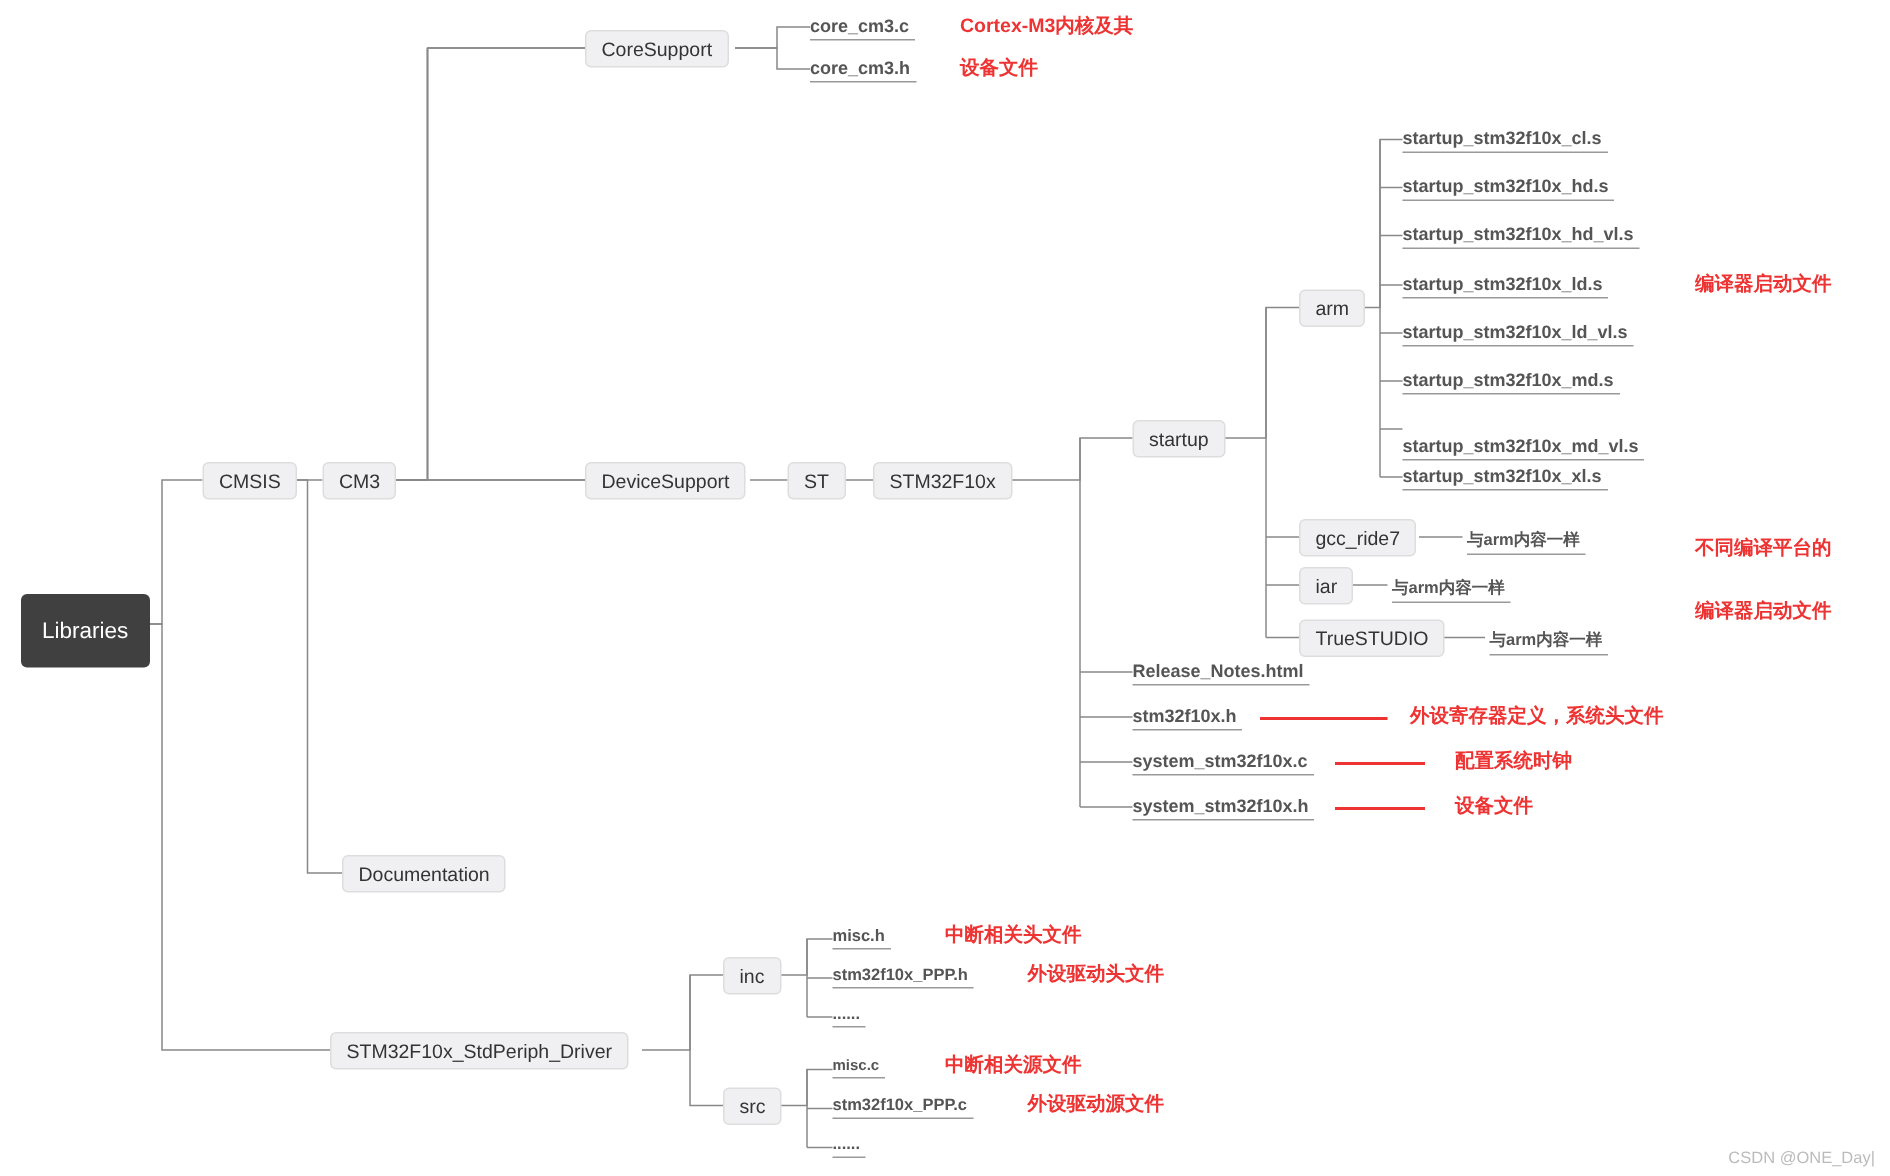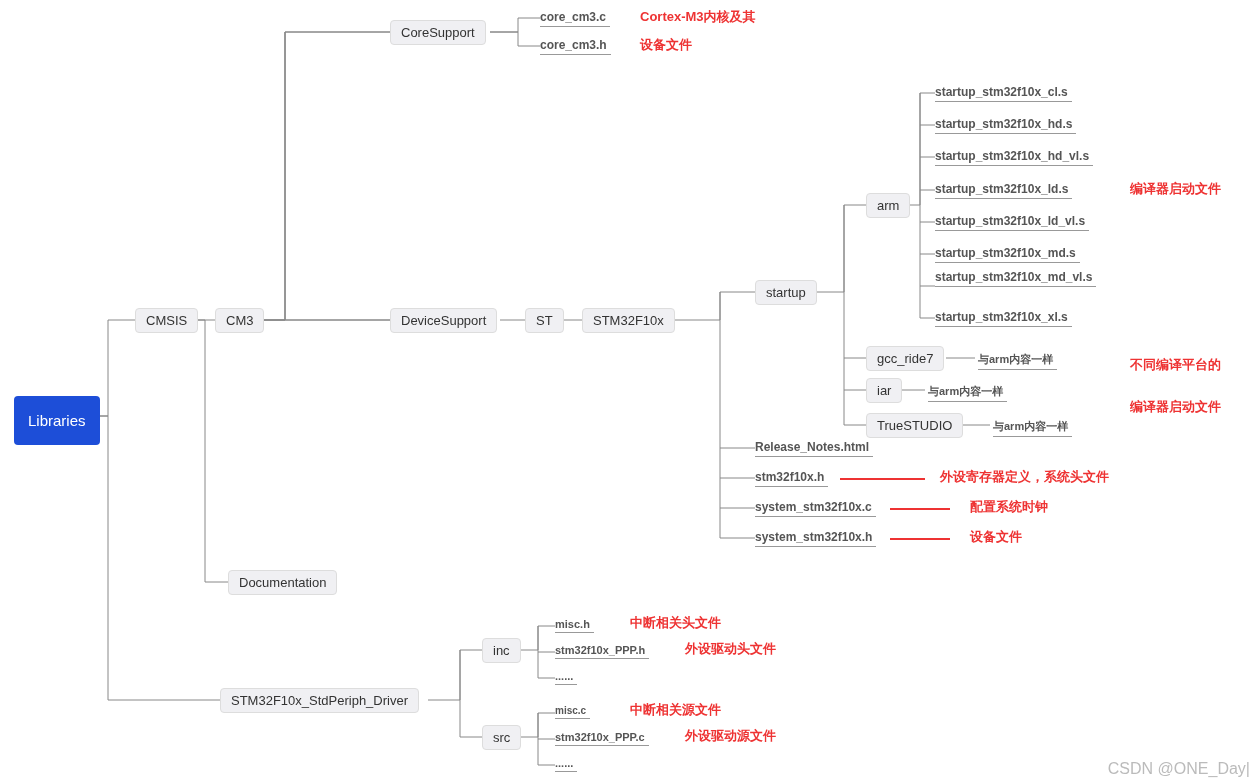--- a/index.html
+++ b/index.html
@@ -16,21 +16,21 @@
   .node-box {
     position: absolute;
     background: #f0f0f3;
     border: 1px solid #ddd;
     border-radius: 4px;
     padding: 4px 10px;
     white-space: nowrap;
   }
   .root-box {
     position: absolute;
-    background: #1d4ed8;
+    background: #404040;
     color: #fff;
     border-radius: 4px;
     padding: 16px 14px;
     font-size: 15px;
   }
   .leaf {
     position: absolute;
     white-space: nowrap;
     border-bottom: 1px solid #999;
     padding: 2px 4px 2px 0;
@@ -43,21 +43,21 @@
     color: #e33;
     font-size: 13px;
     white-space: nowrap;
     font-weight: bold;
   }
   .watermark {
     position: absolute;
     right: 10px;
     bottom: 6px;
     color: #bbb;
-    font-size: 16px;
+    font-size: 11px;
     margin-left: 43px;
   }
   svg.lines {
     position: absolute;
     left: 0; top: 0;
     width: 1260px;
     height: 784px;
     pointer-events: none;
   }
   .red-dash {
@@ -180,21 +180,21 @@
 
 <div class="ann" style="left:1130px; top:356px">不同编译平台的</div>
 <div class="ann" style="left:1130px; top:398px">编译器启动文件</div>
 
 <div class="leaf" style="left:935px; top:83px"><span>startup_stm32f10x_cl.s</span></div>
 <div class="leaf" style="left:935px; top:115px"><span>startup_stm32f10x_hd.s</span></div>
 <div class="leaf" style="left:935px; top:147px"><span>startup_stm32f10x_hd_vl.s</span></div>
 <div class="leaf" style="left:935px; top:180px"><span>startup_stm32f10x_ld.s</span></div>
 <div class="leaf" style="left:935px; top:212px"><span>startup_stm32f10x_ld_vl.s</span></div>
 <div class="leaf" style="left:935px; top:244px"><span>startup_stm32f10x_md.s</span></div>
-<div class="leaf" style="left:935px; top:268px"><span>startup_stm32f10x_md_vl.s</span></div>
+<div class="leaf" style="left:935px; top:288px"><span>startup_stm32f10x_md_vl.s</span></div>
 <div class="leaf" style="left:935px; top:308px"><span>startup_stm32f10x_xl.s</span></div>
 <div class="ann" style="left:1130px; top:180px">编译器启动文件</div>
 
 <div class="node-box" style="left:482px; top:638px"><span>inc</span></div>
 <div class="node-box" style="left:482px; top:725px"><span>src</span></div>
 
 <div class="leaf" style="left:555px; top:616px; font-size:11px"><span>misc.h</span></div>
 <div class="leaf" style="left:555px; top:642px; font-size:11px"><span>stm32f10x_PPP.h</span></div>
 <div class="leaf" style="left:555px; top:668px; font-size:11px"><span>......</span></div>
 <div class="ann" style="left:630px; top:614px">中断相关头文件</div>

